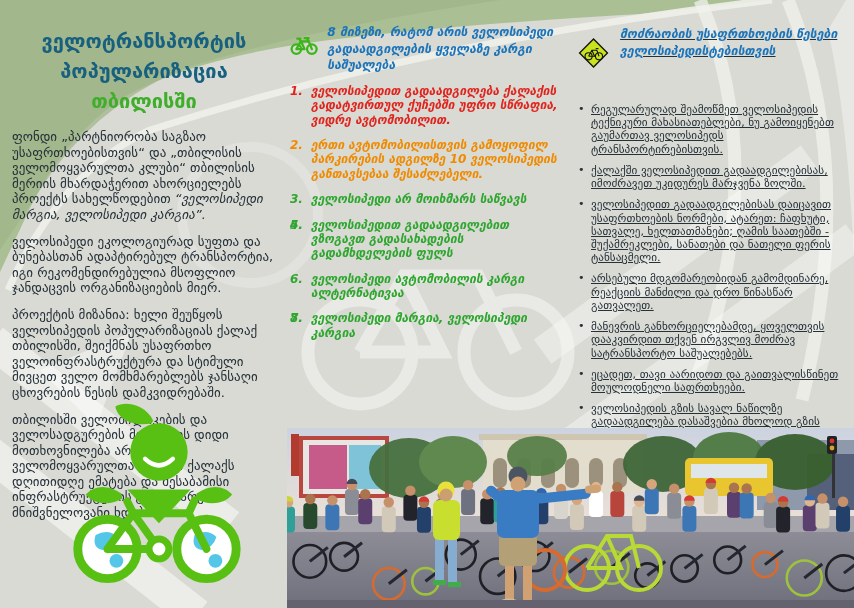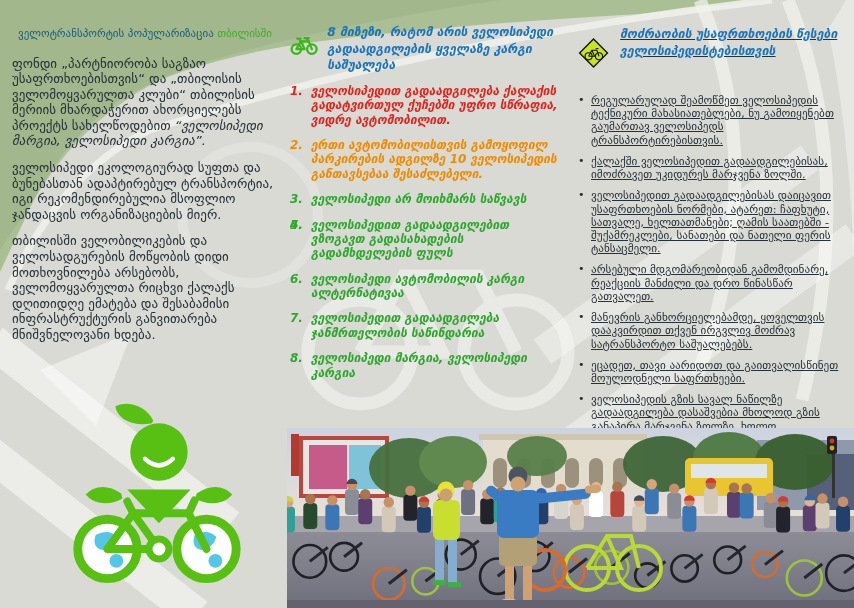--- a/index.html
+++ b/index.html
@@ -3,30 +3,30 @@
 <meta charset="utf-8">
 <style>
   html,body{margin:0;padding:0;background:#888;}
   .page{position:relative;width:854px;height:608px;overflow:hidden;
         font-family:"DejaVu Sans",sans-serif;background:#d9dad4;}
   .bg{position:absolute;inset:0;z-index:0;}
   .col{position:absolute;z-index:2;}
   .col-left{left:12px;top:20px;width:264px;}
   .col-mid{left:290px;top:22px;width:276px;}
   .col-right{left:576px;top:24px;width:272px;text-decoration:underline;}
-  .title{font-size:11px;font-weight:normal;text-align:right;line-height:1.5;margin:6px 4px 13px;}
+  .title{font-size:20px;font-weight:bold;text-align:center;line-height:1.5;margin:6px 4px 13px;}
   .body-p{font-size:13px;line-height:1.2;margin:0 0 11px;text-align:left;}
   .slogan{font-style:italic;}
   .hdr{display:flex;align-items:flex-start;gap:9px;margin-bottom:10px;}
   .hdr-txt{font-size:12.3px;font-weight:bold;font-style:italic;line-height:1.35;padding-top:2px;}
   .reasons{list-style:none;margin:10px 0 0;padding:0;}
   .reasons li{position:relative;padding-left:21px;margin-bottom:11px;
               font-size:12px;font-weight:bold;font-style:italic;line-height:1.2;}
   .reasons .num{position:absolute;left:0;top:0;}
-  .rules{list-style:none;margin:12px 0 0;padding:0;}
+  .rules{list-style:none;margin:21px 0 0;padding:0;}
   .rules li{position:relative;padding-left:15px;margin-bottom:8px;font-size:11.2px;line-height:1.18;}
   .rules li::before{content:"•";position:absolute;left:2px;top:-1px;}
   .photo{position:absolute;left:287px;top:428px;width:567px;height:180px;z-index:3;overflow:hidden;}
   .logo{position:absolute;left:56px;top:400px;width:198px;height:188px;z-index:2;}
   svg{display:block;}
 </style>
 </head>
 <body>
 
 <div class="page">
@@ -58,20 +58,21 @@
     </svg>
   </div>
 
   <div class="col col-left" style="color: rgb(38, 50, 58);">
     <h1 class="title">
       <span style="color: rgb(23, 96, 127);">ველოტრანსპორტის პოპულარიზაცია</span>
       <span style="color: rgb(63, 174, 43);">თბილისში</span>
     </h1>
     <p class="body-p"><span>ფონდი „პარტნიორობა საგზაო უსაფრთხოებისთვის“ და „თბილისის ველომოყვარულთა კლუბი“ თბილისის მერიის მხარდაჭერით ახორციელებს პროექტს სახელწოდებით </span><span class="slogan">“ველოსიპედი მარგია, ველოსიპედი კარგია”.</span></p>
     <p class="body-p">ველოსიპედი ეკოლოგიურად სუფთა და ბუნებასთან ადაპტირებულ ტრანსპორტია, იგი რეკომენდირებულია მსოფლიო ჯანდაცვის ორგანიზაციების მიერ.</p>
+    <p class="body-p">პროექტის მიზანია: ხელი შეუწყოს ველოსიპედის პოპულარიზაციას ქალაქ თბილისში, შეიქმნას უსაფრთხო ველოინფრასტრუქტურა და სტიმული მივცეთ ველო მომხმარებლებს ჯანსაღი ცხოვრების წესის დამკვიდრებაში.</p>
     <p class="body-p">თბილისში ველობილიკების და ველოსადგურების მოწყობის დიდი მოთხოვნილება არსებობს, ველომოყვარულთა რიცხვი ქალაქს დღითიდღე ემატება და შესაბამისი ინფრასტრუქტურის განვითარება მნიშვნელოვანი ხდება.</p>
   </div>
 
   <div class="col col-mid">
     <div class="hdr">
       <svg width="60" height="46" viewBox="0 0 62 46">
         <g stroke="#3cb51b" stroke-width="5" fill="none" stroke-linecap="round" stroke-linejoin="round">
           <circle cx="14" cy="32" r="10.5"></circle>
           <circle cx="48" cy="32" r="10.5"></circle>
           <path d="M14,32 L24,15 L41,15 L48,32 M24,15 L32,32 L14,32"></path>
@@ -81,21 +82,21 @@
       </svg>
       <div class="hdr-txt" style="color: rgb(28, 116, 186);">8 მიზეზი, რატომ არის ველოსიპედი გადაადგილების ყველაზე კარგი საშუალება</div>
     </div>
     <ul class="reasons">
       <li style="color: rgb(224, 37, 31);"><span class="num">1.</span><span>ველოსიპედით გადაადგილება ქალაქის გადატვირთულ ქუჩებში უფრო სწრაფია, ვიდრე ავტომობილით.</span></li>
       <li style="color: rgb(239, 139, 0);"><span class="num">2.</span><span>ერთი ავტომობილისთვის გამოყოფილ პარკირების ადგილზე 10 ველოსიპედის განთავსებაა შესაძლებელი.</span></li>
       <li style="color: rgb(46, 166, 47);"><span class="num">3.</span><span>ველოსიპედი არ მოიხმარს საწვავს</span></li>
       <li style="color: rgb(46, 166, 47);"><span class="num">4.</span></li>
       <li style="color: rgb(46, 166, 47);"><span class="num">5.</span><span>ველოსიპედით გადაადგილებით ვზოგავთ გადასახადების გადამხდელების ფულს</span></li>
       <li style="color: rgb(46, 166, 47);"><span class="num">6.</span><span>ველოსიპედი ავტომობილის კარგი ალტერნატივაა</span></li>
-      <li style="color: rgb(46, 166, 47);"><span class="num">7.</span><span>ველოსიპედით გადაადგილება ჯანმრთელობის საწინდარია</span></li>
+      <li style="color: rgb(46, 166, 47);"><span class="num">7.</span></li>
       <li style="color: rgb(46, 166, 47);"><span class="num">8.</span><span>ველოსიპედი მარგია, ველოსიპედი კარგია</span></li>
     </ul>
   </div>
 
   <div class="col col-right" style="color: rgb(38, 50, 58);">
     <div class="hdr">
       <svg width="58" height="58" viewBox="0 0 64 64">
         <rect x="14" y="14" width="36" height="36" transform="rotate(45 32 32)" fill="#c9e31f" stroke="#15160f" stroke-width="2.5"></rect>
         <g stroke="#111111" stroke-width="2" fill="none">
           <circle cx="23" cy="38" r="6.5"></circle>

